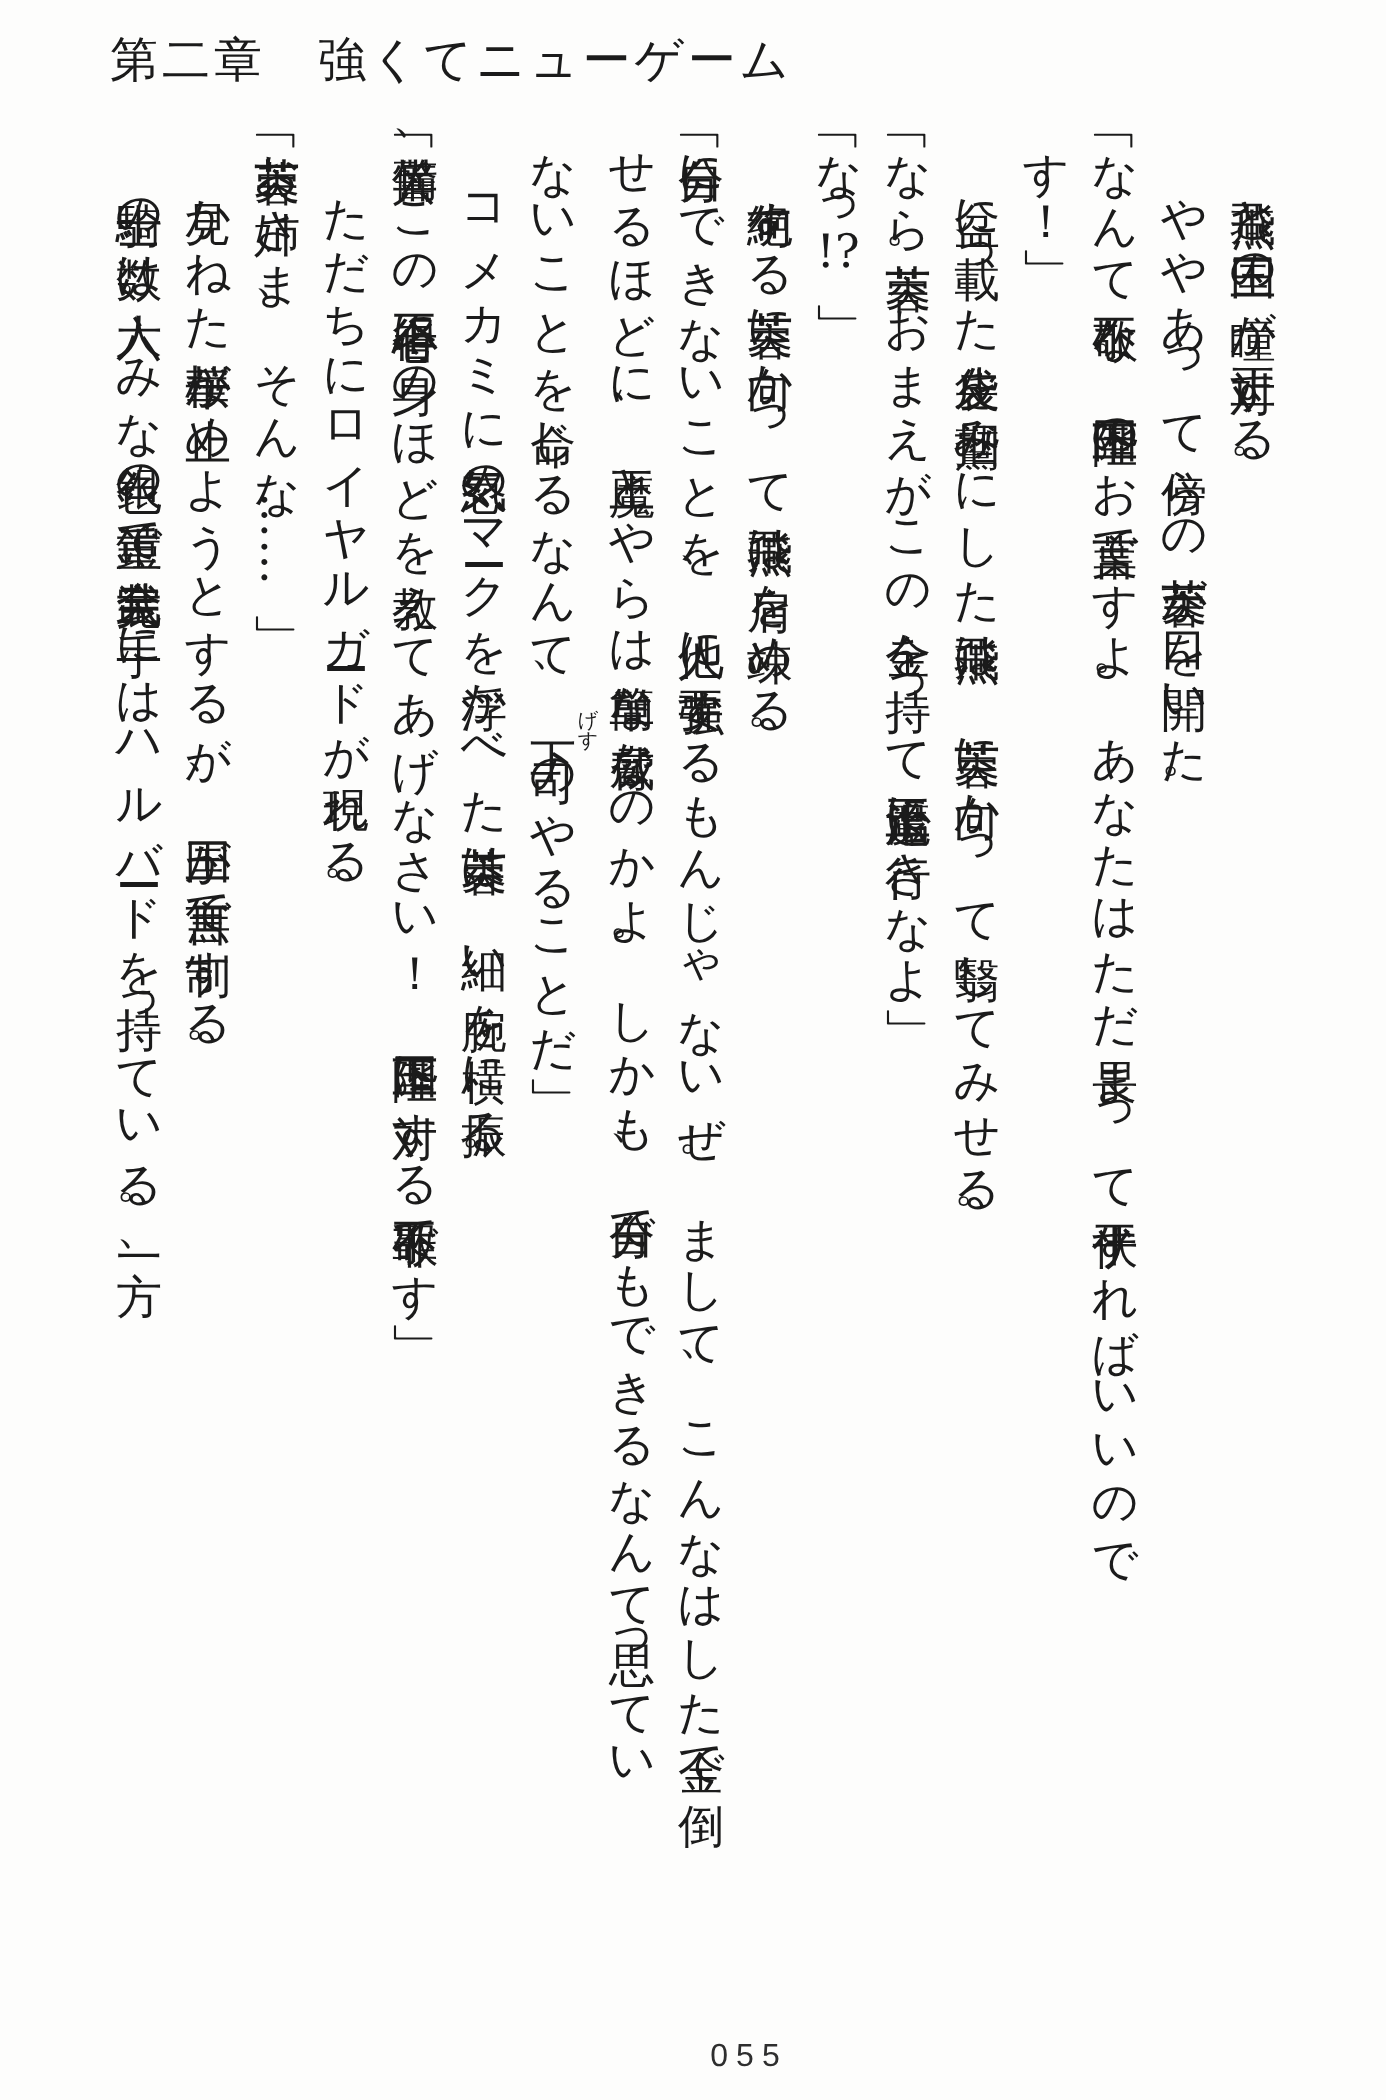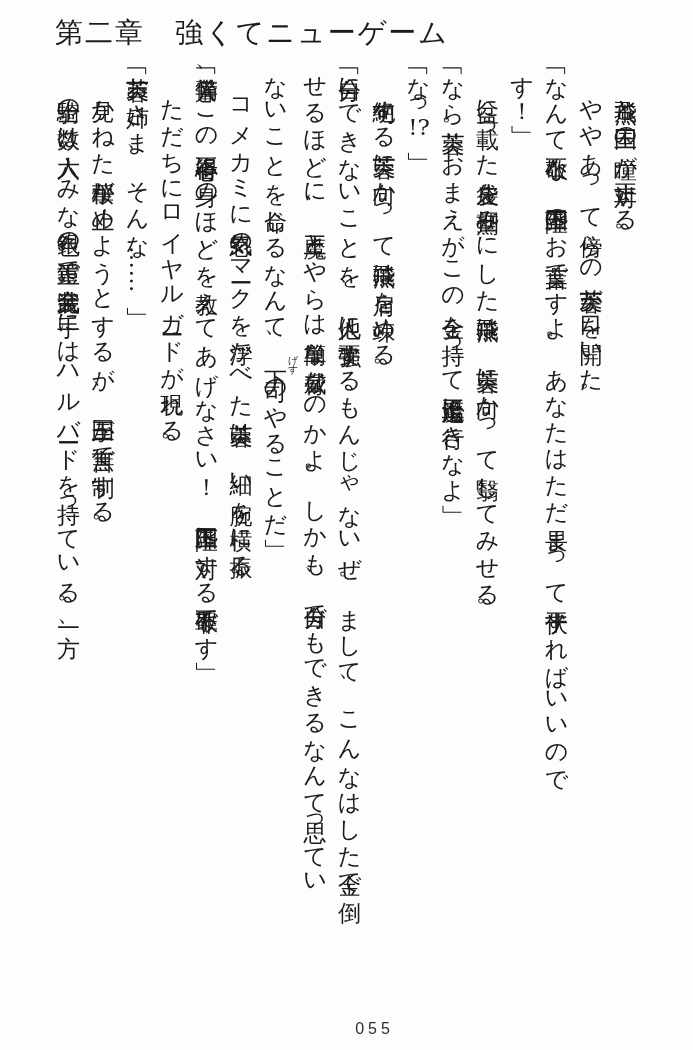--- a/index.html
+++ b/index.html
@@ -12,21 +12,21 @@
     background: #fdfdfc;
     color: #1b1b1b;
     font-family: "DejaVu Serif", serif;
     position: relative;
     overflow: hidden;
   }
   .chapter-header {
     position: absolute;
     top: 14px;
     left: 55px;
-    font-size: 28px;
+    font-size: 24px;
     letter-spacing: 2px;
     white-space: pre;
   }
   .text-body {
     position: absolute;
     top: 60px;
     right: 50px;
     height: 948px;
     writing-mode: vertical-rl;
     -webkit-writing-mode: vertical-rl;

